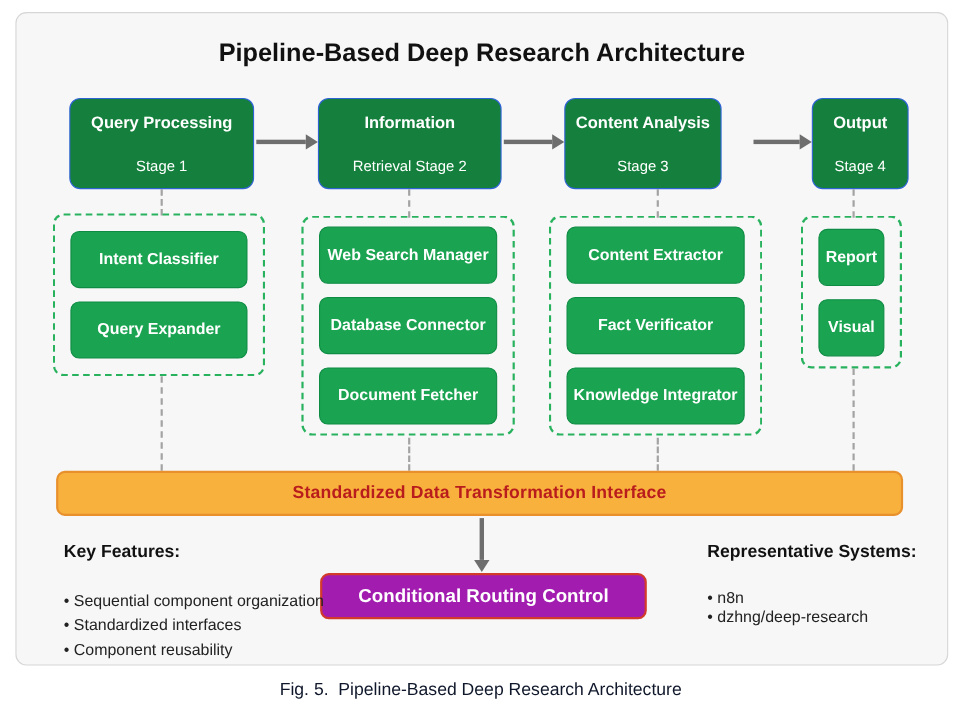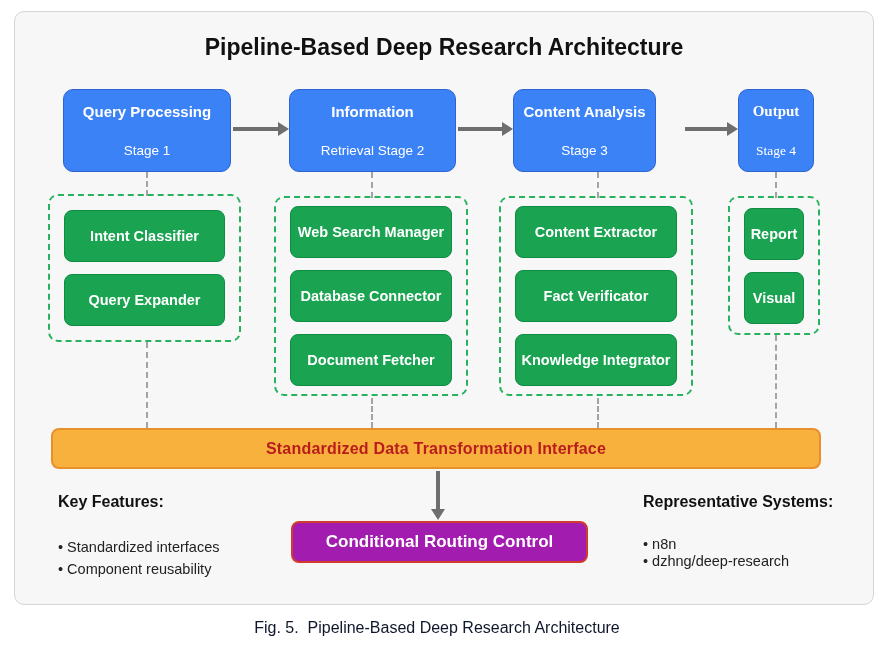--- a/index.html
+++ b/index.html
@@ -1,31 +1,31 @@
 <!DOCTYPE html>
 <html><head>
 <meta charset="utf-8">
 <style>
   html,body{margin:0;padding:0;background:#ffffff;}
   .canvas{position:relative;width:874px;height:651px;background:#ffffff;
           font-family:"Liberation Sans",sans-serif;overflow:hidden;}
   .card{position:absolute;left:14px;top:11px;width:846px;height:592px;
-        background:#f7f7f8;border:1px solid #d6d6d6;border-radius:10px;padding-left:12px;}
+        background:#f7f7f8;border:1px solid #d6d6d6;border-radius:10px;}
   .title{position:absolute;top:22px;left:0;width:100%;text-align:center;
          font-size:23px;font-weight:bold;color:#111;}
 
   
-  .stage{position:absolute;top:77px;height:83px;background:#3b82f6;
+  .stage{position:absolute;top:77px;height:83px;background:#15803d;
          border:1px solid #2e63d4;border-radius:10px;color:#fff;
          display:flex;flex-direction:column;align-items:center;justify-content:center;
          gap:23px;box-sizing:border-box;text-align:center;}
   .stage-title{font-size:15px;font-weight:bold;}
   .stage-sub{font-size:13.5px;}
   .s1{left:48px;width:168px;} .s2{left:274px;width:167px;}
-  .s3{left:498px;width:143px;} .s4{left:723px;width:76px;font-family:Liberation Serif, serif;}
+  .s3{left:498px;width:143px;} .s4{left:723px;width:88px;}
 
   
   .harrow{position:absolute;top:115px;height:4px;background:#6e6e6e;}
   .harrow::after{content:"";position:absolute;right:-11px;top:-5px;width:0;height:0;
                  border-left:11px solid #6e6e6e;border-top:7px solid transparent;
                  border-bottom:7px solid transparent;}
   .a1{left:218px;width:45px;} .a2{left:443px;width:44px;} .a3{left:670px;width:42px;}
 
   
   .vdash{position:absolute;width:0;border-left:2px dashed #a3a3a3;}
@@ -133,20 +133,21 @@
     <div class="vdash c8"></div>
 
     <div class="ibar">Standardized Data Transformation Interface</div>
 
     <div class="varrow"></div>
 
     <div class="rbox">Conditional Routing Control</div>
 
     <div class="list kf">
       <div class="list-heading">Key Features:</div>
+      <div class="list-item">• Sequential component organization</div>
       <div class="list-item">• Standardized interfaces</div>
       <div class="list-item">• Component reusability</div>
     </div>
 
     <div class="list rs">
       <div class="list-heading">Representative Systems:</div>
       <div class="list-item">• n8n</div>
       <div class="list-item">• dzhng/deep-research</div>
     </div>
 

